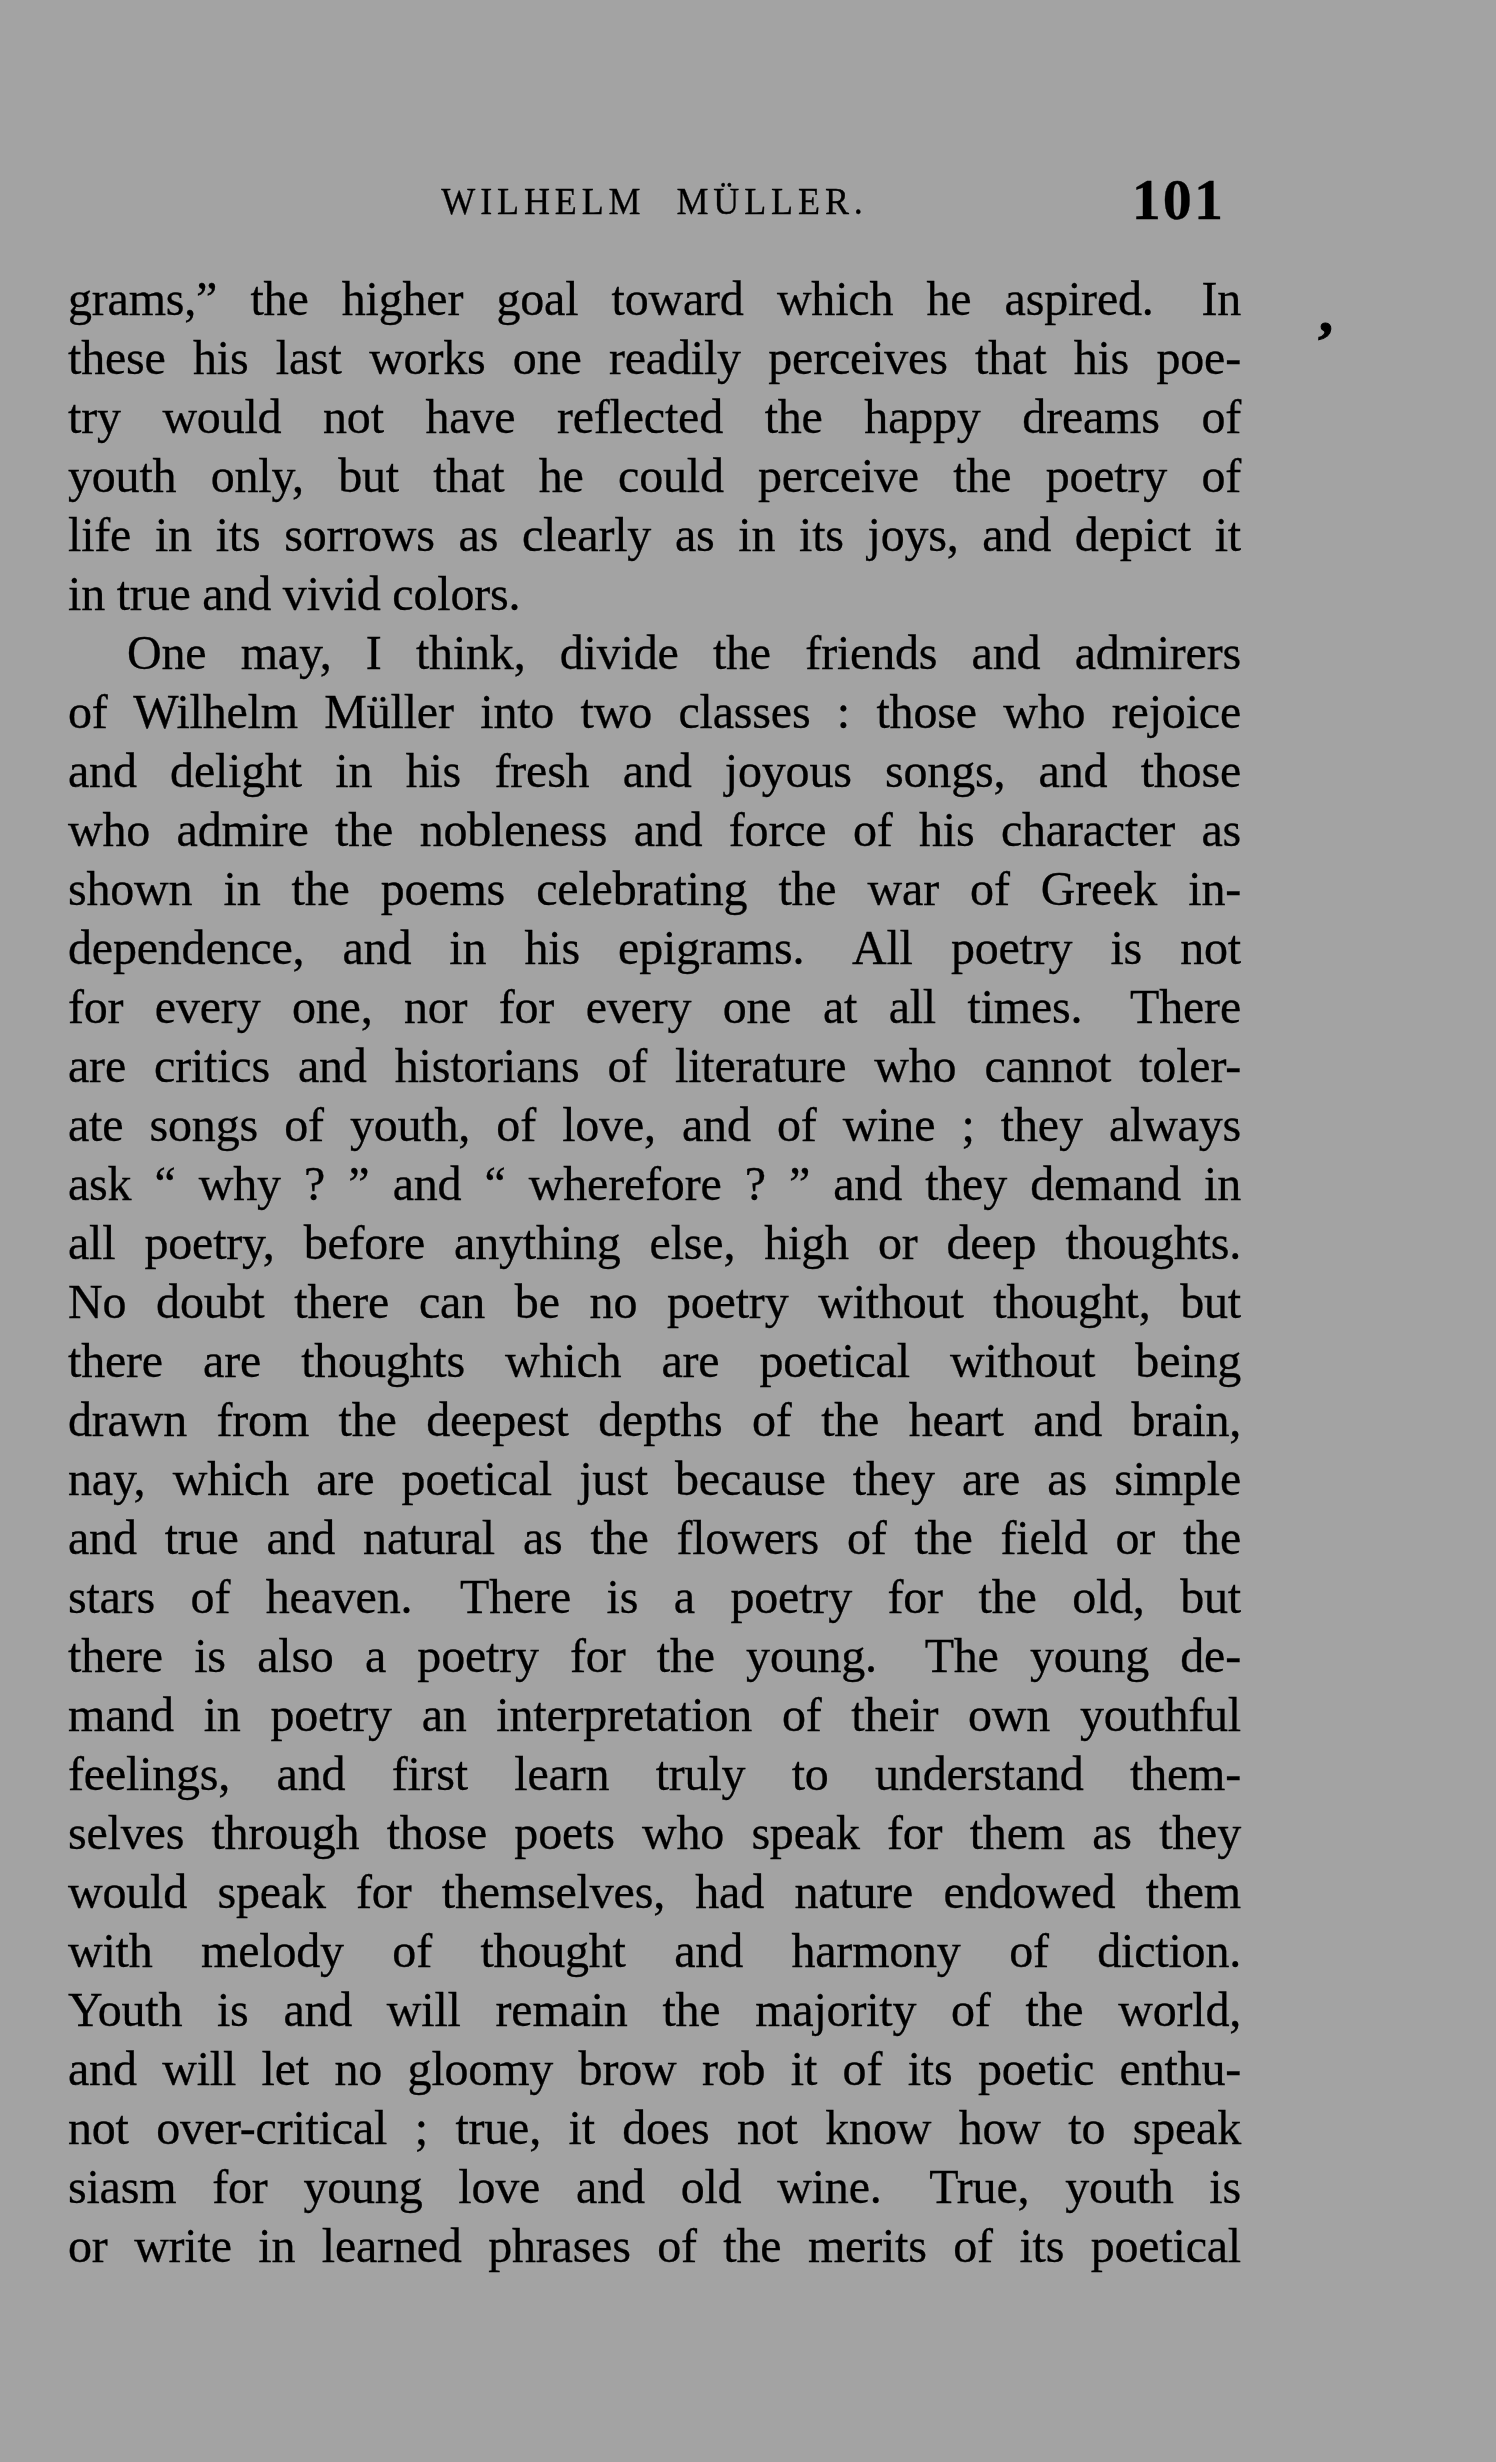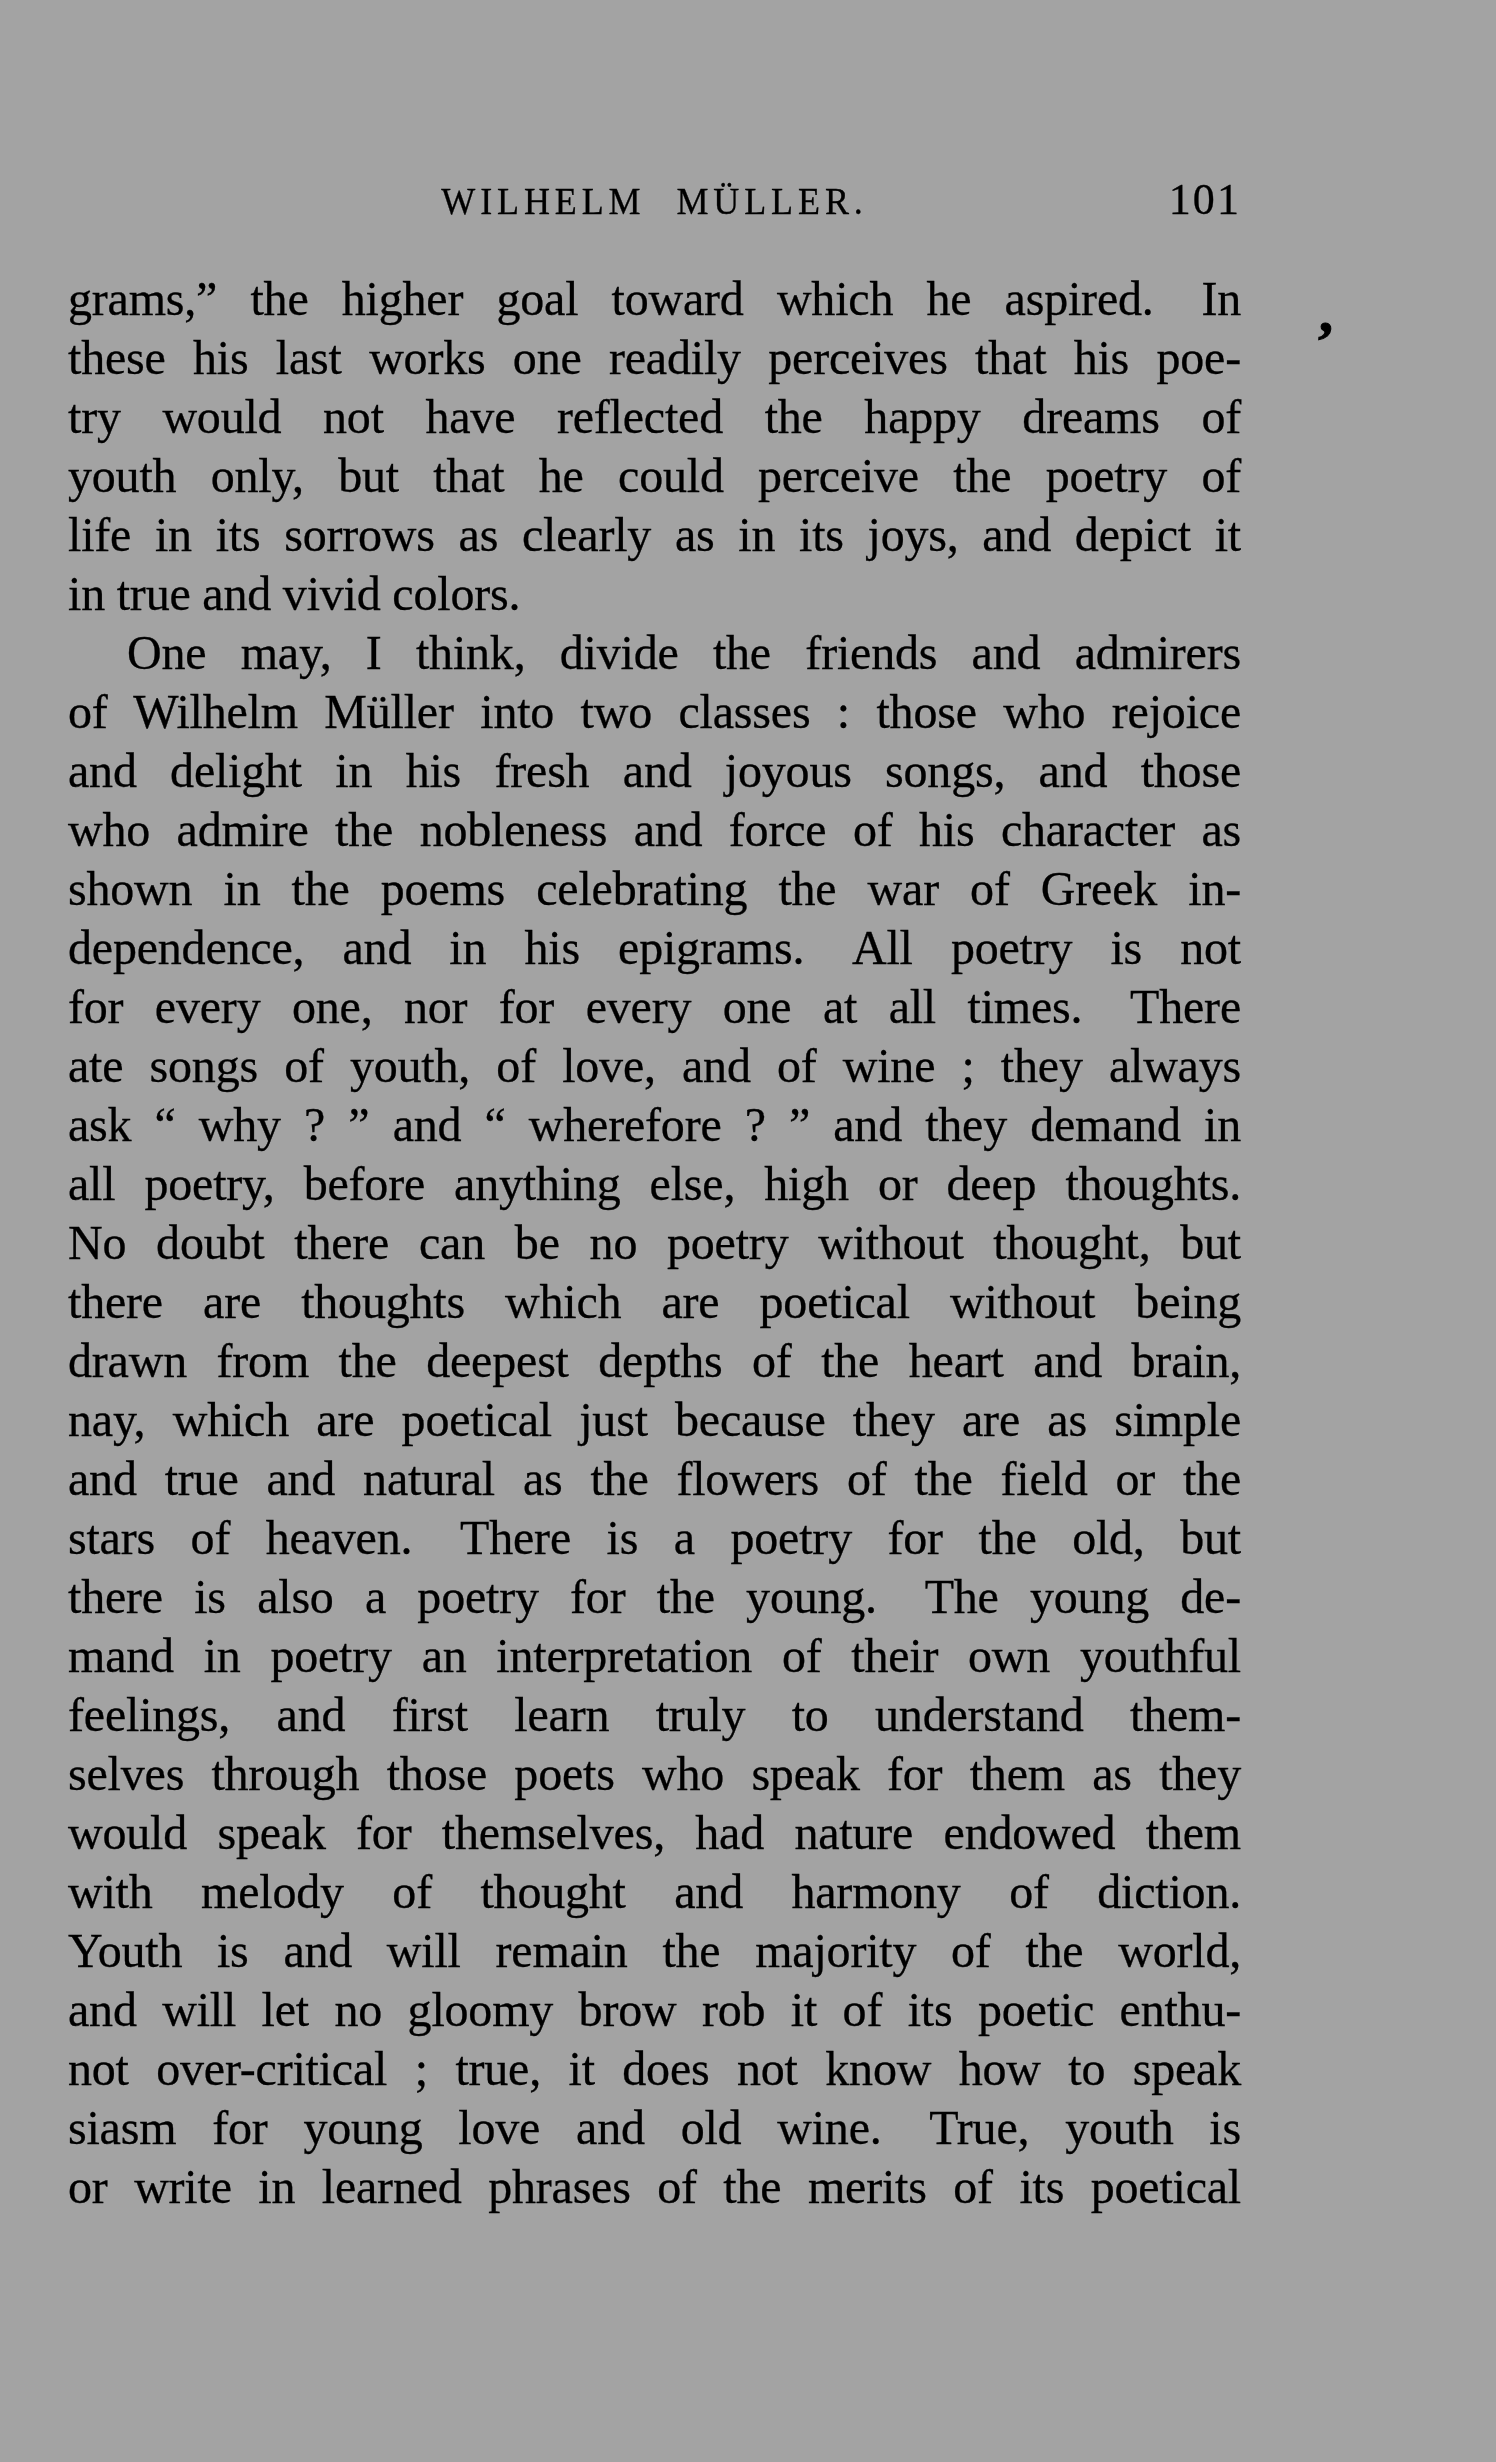--- a/index.html
+++ b/index.html
@@ -28,25 +28,26 @@
     display: block;
     text-align: center;
     font-size: 36px;
     line-height: 53px;
     letter-spacing: 4.9px;
     word-spacing: 17px;
     transform: scaleY(1.04);
   }
   .page-number {
     position: absolute;
-    right: 0;
+    right: 16px;
     top: -2.8px;
-    font-size: 44px;
+    font-size: 58px;
     line-height: 53px;
     letter-spacing: 2.1px;
+    font-weight: bold;
   }
   .text-block {
     position: absolute;
     left: 68px;
     top: 269px;
     width: 1173px;
     font-size: 48px;
     line-height: 59px;
     letter-spacing: -0.2px;
   }
@@ -88,20 +89,21 @@
       <div class="line">youth only, but that he could perceive the poetry of</div>
       <div class="line">life in its sorrows as clearly as in its joys, and depict it</div>
       <div class="line no-just">in true and vivid colors.</div>
       <div class="line indent">One may, I think, divide the friends and admirers</div>
       <div class="line">of Wilhelm Müller into two classes : those who rejoice</div>
       <div class="line">and delight in his fresh and joyous songs, and those</div>
       <div class="line">who admire the nobleness and force of his character as</div>
       <div class="line">shown in the poems celebrating the war of Greek in-</div>
       <div class="line">dependence, and in his epigrams. All poetry is not</div>
       <div class="line">for every one, nor for every one at all times. There</div>
+      <div class="line">are critics and historians of literature who cannot toler-</div>
       <div class="line">ate songs of youth, of love, and of wine ; they always</div>
       <div class="line">ask “ why ? ” and “ wherefore ? ” and they demand in</div>
       <div class="line">all poetry, before anything else, high or deep thoughts.</div>
       <div class="line">No doubt there can be no poetry without thought, but</div>
       <div class="line">there are thoughts which are poetical without being</div>
       <div class="line">drawn from the deepest depths of the heart and brain,</div>
       <div class="line">nay, which are poetical just because they are as simple</div>
       <div class="line">and true and natural as the flowers of the field or the</div>
       <div class="line">stars of heaven. There is a poetry for the old, but</div>
       <div class="line">there is also a poetry for the young. The young de-</div>

